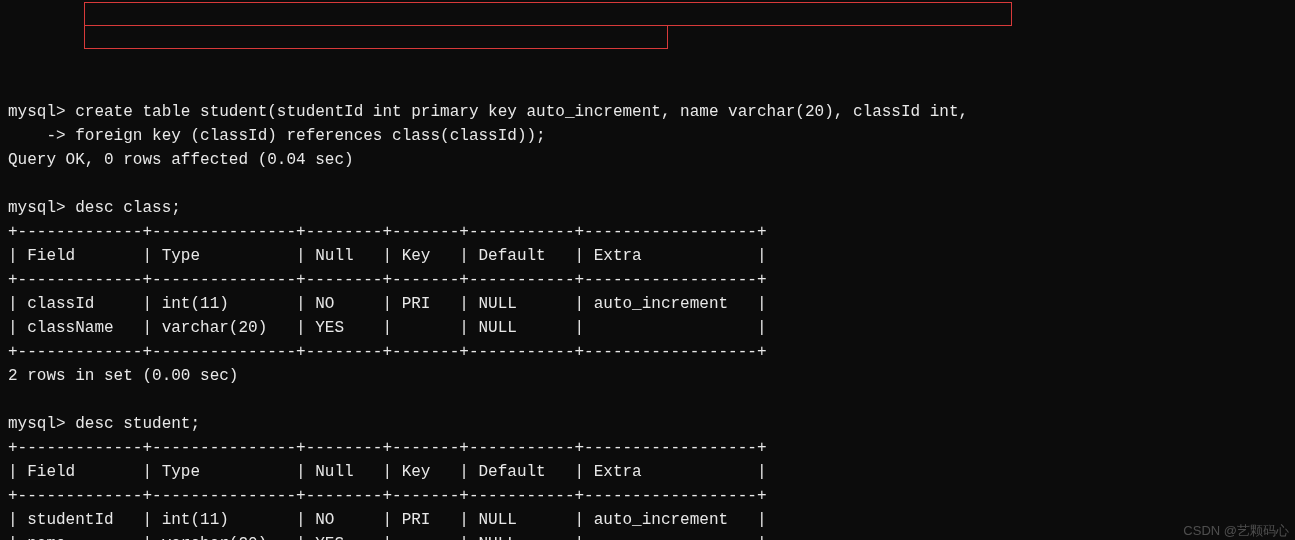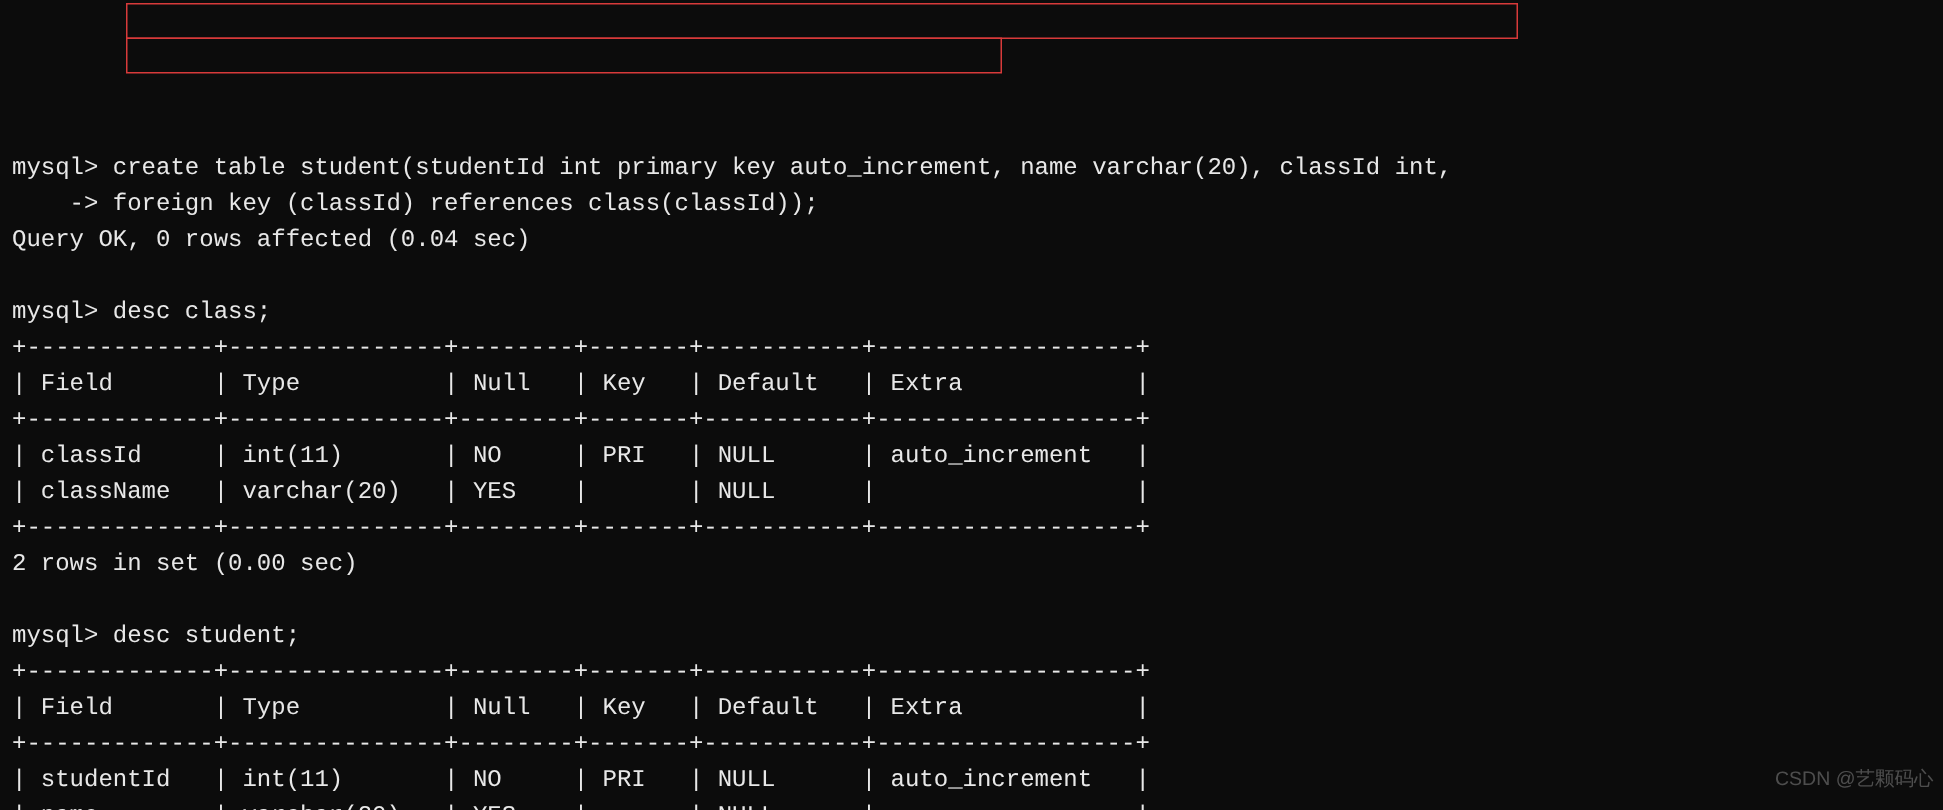--- a/index.html
+++ b/index.html
@@ -17,21 +17,21 @@
     position: relative;
   }
   .highlight-box {
     position: absolute;
     border: 1px solid #d83a3a;
     pointer-events: none;
   }
   .watermark {
     position: absolute;
     right: 6px;
-    bottom: 12px;
+    bottom: 0;
     color: rgba(200,200,200,0.35);
     font-family: sans-serif;
     font-size: 13px;
   }
 </style>
 </head>
 <body>
 
 
 

